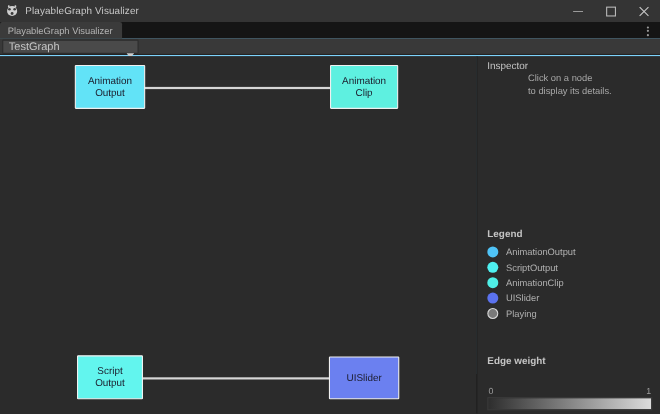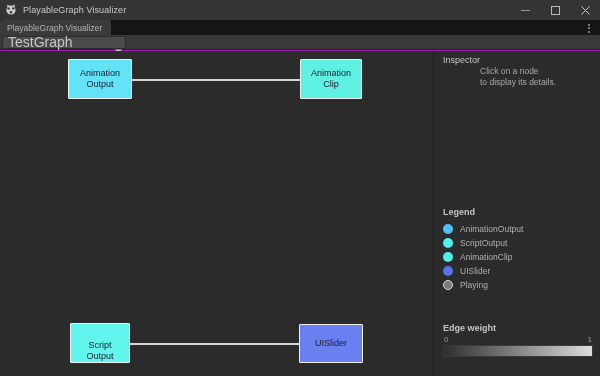--- a/index.html
+++ b/index.html
@@ -5,21 +5,21 @@
   * { box-sizing: border-box; margin: 0; padding: 0; }
   html, body {
     width: 600px; height: 376px;
     background: #2b2b2b;
     font-family: "Liberation Sans", sans-serif;
     overflow: hidden;
   }
   #app {
     position: relative;
     width: 600px; height: 340px;
-    background: #a21caf;
+    background: #7dd3fc;
     padding-left: 48px;
   }
 
   
   .titlebar {
     position: absolute; left: 0; top: 0;
     width: 600px; height: 20px;
     background: #343434;
     display: flex; align-items: center;
   }
@@ -87,21 +87,21 @@
     margin-left: 2px;
     width: 124px; height: 13px;
     background: #4a4a4a;
     border: 1px solid #2d2d2d;
     border-radius: 1px;
     display: flex; align-items: center;
     padding: 0 3px 0 5px;
     position: relative;
   }
   .graph-select .sel-value {
-    font-size: 14px; color: #c6c6c6;
+    font-size: 10px; color: #c6c6c6;
     flex: 1 1 auto; white-space: nowrap;
   }
   .caret { width: 7px; height: 5px; }
 
   
   .canvas {
     position: absolute; left: 0; top: 51px;
     width: 433px; height: 325px;
     background: #2b2b2b;
     overflow: hidden;
@@ -153,21 +153,21 @@
   .legend-dot {
     width: 10px; height: 10px; border-radius: 50%;
     margin-right: 7px; flex: 0 0 auto;
   }
   .legend-dot.ring { border: 1.5px solid #d8d8d8; }
   .legend-label { font-size: 8.5px; color: #b0b0b0; white-space: nowrap; }
 
   .edgeweight { position: absolute; left: 9px; top: 272px; width: 150px; }
   .ew-title {
     font-size: 9px; font-weight: bold; color: #c4c4c4;
-    margin-bottom: 2px;
+    margin-bottom: 18px;
   }
   .ew-ticks {
     display: flex; justify-content: space-between;
     font-size: 8px; color: #9e9e9e;
     padding: 0 1px; margin-bottom: 1px;
   }
   .ew-bar {
     width: 150px; height: 12px;
     border: 1px solid #3a3a3a;
   }
@@ -237,21 +237,21 @@
     <div class="edge" style="left:129px; top:292px; width:171px;"></div>
 
     <div class="node" style="left:68px; top:8px; width:64px; height:40px; background:#62e3f7;">
       <span>Animation
 Output</span>
     </div>
     <div class="node" style="left:300px; top:8px; width:62px; height:40px; background:#5ef0e0;">
       <span>Animation
 Clip</span>
     </div>
-    <div class="node" style="left:70px; top:272px; width:60px; height:40px; background:#62f5ee;align-items:flex-end;">
+    <div class="node" style="left:70px; top:272px; width:60px; height:40px; background:#62f5ee;">
       <span>Script
 Output</span>
     </div>
     <div class="node" style="left:299px; top:273px; width:64px; height:39px; background:#6b80f0;">
       <span>UISlider</span>
     </div>
   </div>
 
   <div class="panel">
 

